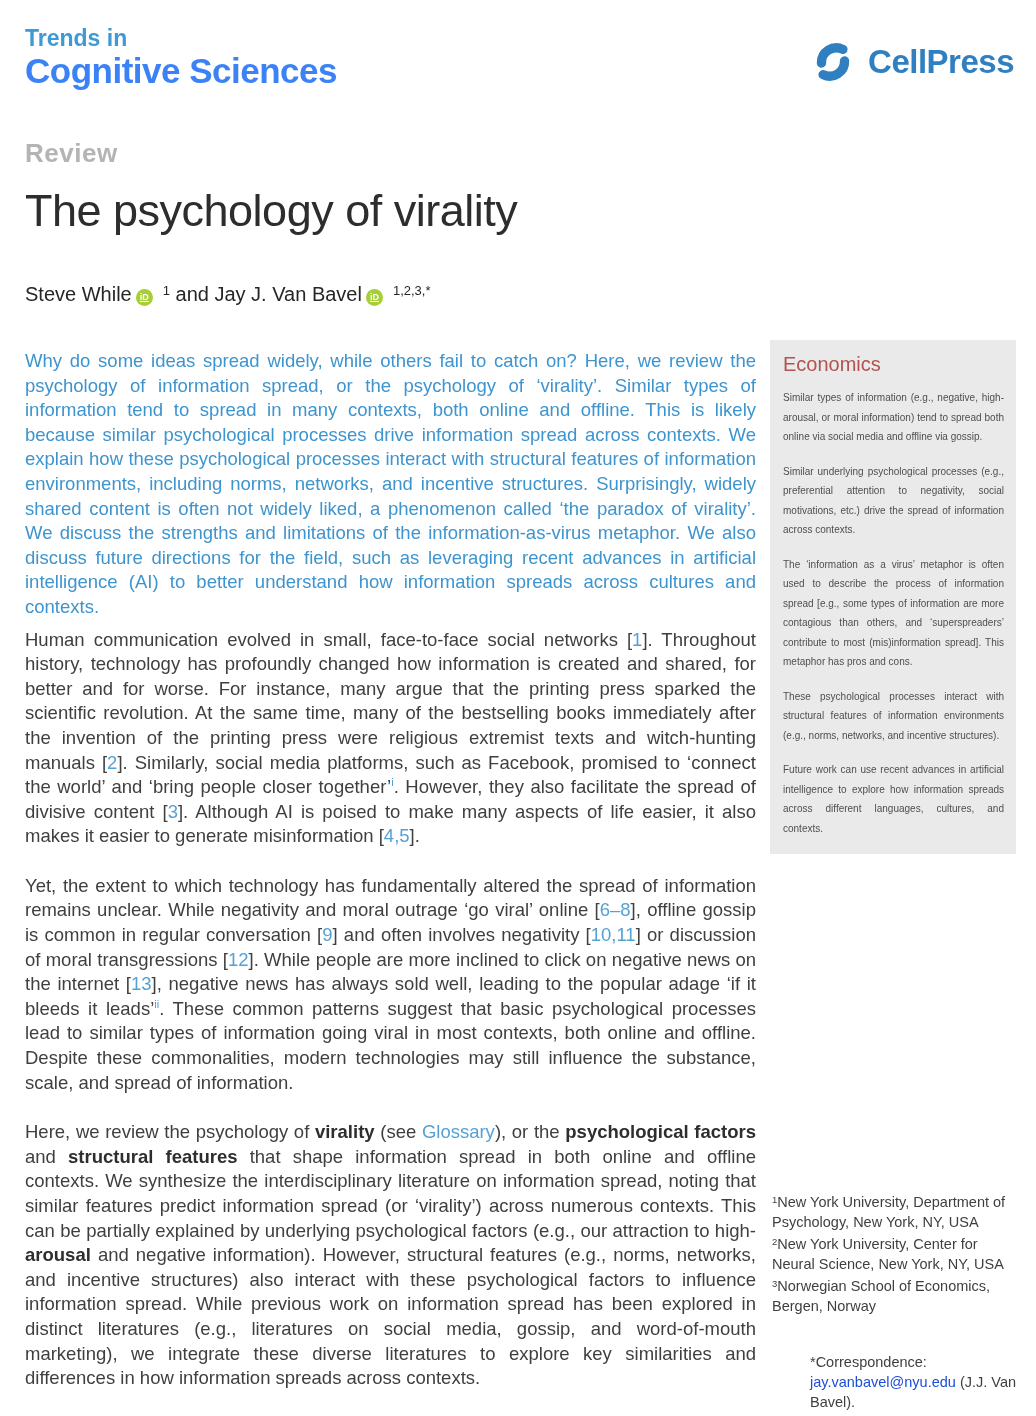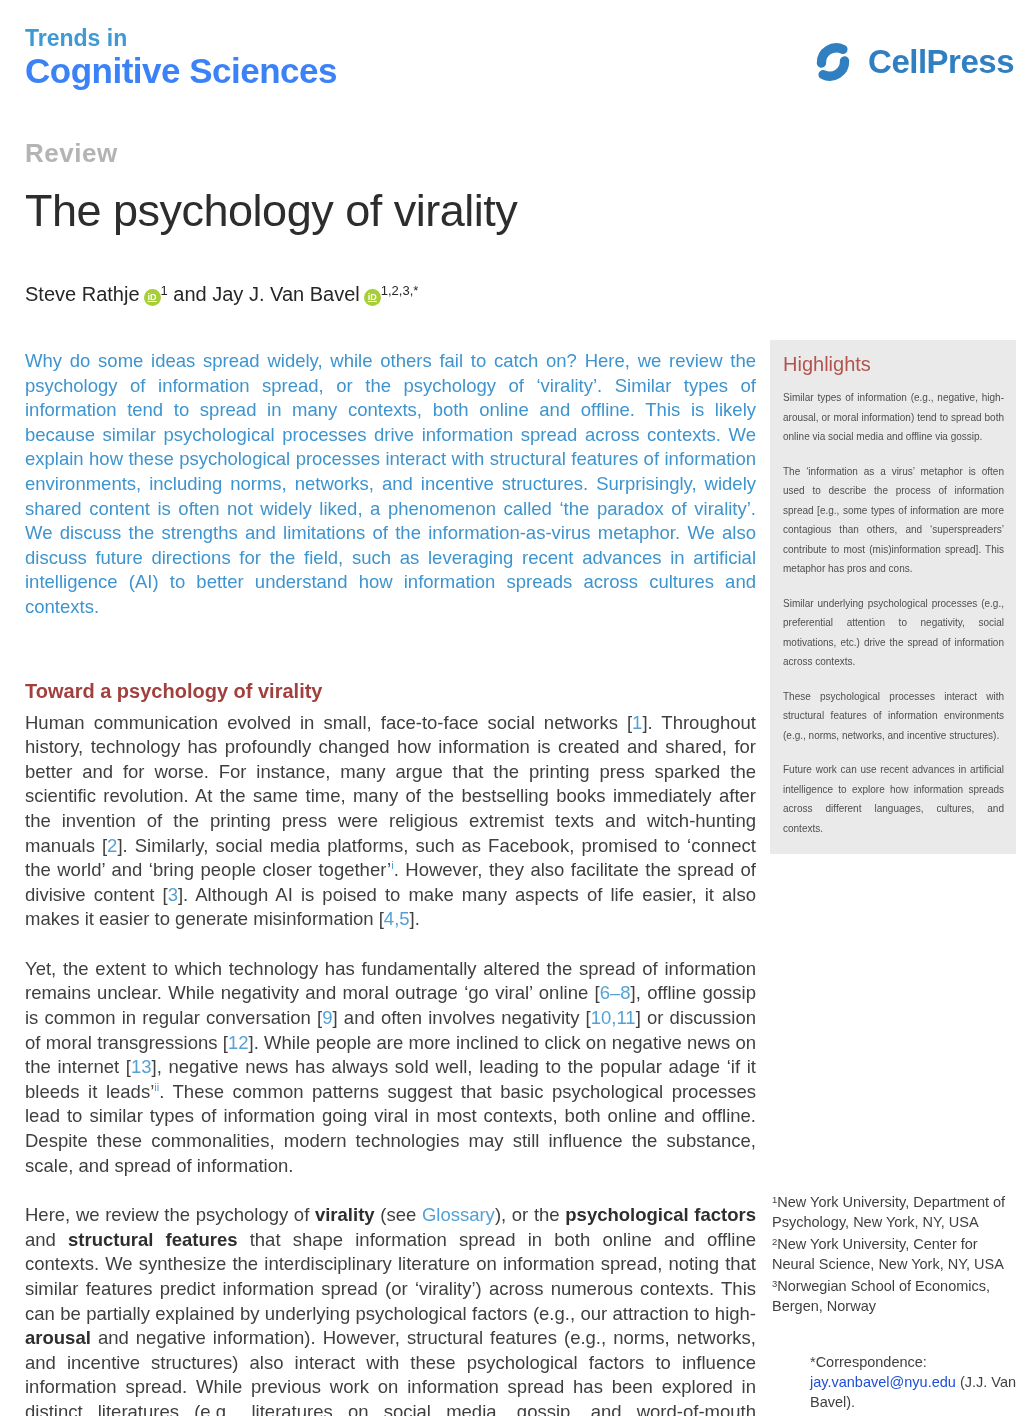--- a/index.html
+++ b/index.html
@@ -27,21 +27,21 @@
 
   
   .left-col { position:absolute; left:25px; top:138px; width:731px; }
   .kicker { font-size:26px; font-weight:bold; color:#b4b4b4; letter-spacing:0.5px; }
   .title { font-size:45px; font-weight:300; color:#2d2d2d; margin-top:16px; letter-spacing:-0.5px; }
   .authors { margin-top:46px; font-size:20px; color:#262626; }
   .authors sup { font-size:13px; color:#262626; vertical-align:6px; }
   .orcid {
     display:inline-block; width:17px; height:17px; border-radius:50%;
     background:#a6ce39; color:#ffffff; font-size:9px; font-weight:bold;
-    text-align:center; line-height:17px; vertical-align:1px; margin:0 0 0 4px;text-decoration:underline;
+    text-align:center; line-height:17px; vertical-align:1px; margin:0 10px 0 4px;text-decoration:underline;
   }
   .abstract {
     margin-top:43px;
     font-size:18.5px; font-weight:normal; color:#3d94ce;
     line-height:24.6px; text-align:justify; hyphens:auto;
   }
   .section-heading { font-size:20px; font-weight:bold; color:#a1403d; margin-top:60px; }
   .body-par {
     margin-top:8px;
     font-size:18.5px; color:#3f3f3f;
@@ -88,36 +88,35 @@
       </g>
     </svg>
     <span class="logo-text">CellPress</span>
   </div>
 
   <div class="left-col">
     <div class="kicker">Review</div>
     <h1 class="title">The psychology of virality</h1>
 
     <div class="authors">
-      <span>Steve Rathje</span><span class="orcid">iD</span><sup>1</sup><span> and </span><span>Jay J. Van Bavel</span><span class="orcid">iD</span><sup>1,2,3,*</sup>
+      <span>Steve While</span><span class="orcid">iD</span><sup>1</sup><span> and </span><span>Jay J. Van Bavel</span><span class="orcid">iD</span><sup>1,2,3,*</sup>
     </div>
 
     <p class="abstract">Why do some ideas spread widely, while others fail to catch on? Here, we review the psychology of information spread, or the psychology of ‘virality’. Similar types of information tend to spread in many contexts, both online and offline. This is likely because similar psychological processes drive information spread across contexts. We explain how these psychological processes interact with structural features of information environments, including norms, networks, and incentive structures. Surprisingly, widely shared content is often not widely liked, a phenomenon called ‘the paradox of virality’. We discuss the strengths and limitations of the information-as-virus metaphor. We also discuss future directions for the field, such as leveraging recent advances in artificial intelligence (AI) to better understand how information spreads across cultures and contexts.</p>
 
-    <h2 class="section-heading">Toward a psychology of virality</h2>
     <p class="body-par"><span>Human communication evolved in small, face-to-face social networks [</span><span class="cite">1</span><span>]. Throughout history, technology has profoundly changed how information is created and shared, for better and for worse. For instance, many argue that the printing press sparked the scientific revolution. At the same time, many of the bestselling books immediately after the invention of the printing press were religious extremist texts and witch-hunting manuals [</span><span class="cite">2</span><span>]. Similarly, social media platforms, such as Facebook, promised to ‘connect the world’ and ‘bring people closer together’</span><sup class="supcite">i</sup><span>. However, they also facilitate the spread of divisive content [</span><span class="cite">3</span><span>]. Although AI is poised to make many aspects of life easier, it also makes it easier to generate misinformation [</span><span class="cite">4,5</span><span>].</span></p>
     <p class="body-par"><span>Yet, the extent to which technology has fundamentally altered the spread of information remains unclear. While negativity and moral outrage ‘go viral’ online [</span><span class="cite">6–8</span><span>], offline gossip is common in regular conversation [</span><span class="cite">9</span><span>] and often involves negativity [</span><span class="cite">10,11</span><span>] or discussion of moral transgressions [</span><span class="cite">12</span><span>]. While people are more inclined to click on negative news on the internet [</span><span class="cite">13</span><span>], negative news has always sold well, leading to the popular adage ‘if it bleeds it leads’</span><sup class="supcite">ii</sup><span>. These common patterns suggest that basic psychological processes lead to similar types of information going viral in most contexts, both online and offline. Despite these commonalities, modern technologies may still influence the substance, scale, and spread of information.</span></p>
     <p class="body-par"><span>Here, we review the psychology of </span><span class="bold">virality</span><span> (see </span><span class="link">Glossary</span><span>), or the </span><span class="bold">psychological factors</span><span> and </span><span class="bold">structural features</span><span> that shape information spread in both online and offline contexts. We synthesize the interdisciplinary literature on information spread, noting that similar features predict information spread (or ‘virality’) across numerous contexts. This can be partially explained by underlying psychological factors (e.g., our attraction to high-</span><span class="bold">arousal</span><span> and negative information). However, structural features (e.g., norms, networks, and incentive structures) also interact with these psychological factors to influence information spread. While previous work on information spread has been explored in distinct literatures (e.g., literatures on social media, gossip, and word-of-mouth marketing), we integrate these diverse literatures to explore key similarities and differences in how information spreads across contexts.</span></p>
   </div>
 
   <aside class="highlights">
-    <h3>Highlights</h3>
+    <h3>Economics</h3>
     <p>Similar types of information (e.g., negative, high-arousal, or moral information) tend to spread both online via social media and offline via gossip.</p>
+    <p>Similar underlying psychological processes (e.g., preferential attention to negativity, social motivations, etc.) drive the spread of information across contexts.</p>
     <p>The ‘information as a virus’ metaphor is often used to describe the process of information spread [e.g., some types of information are more contagious than others, and ‘superspreaders’ contribute to most (mis)information spread]. This metaphor has pros and cons.</p>
-    <p>Similar underlying psychological processes (e.g., preferential attention to negativity, social motivations, etc.) drive the spread of information across contexts.</p>
     <p>These psychological processes interact with structural features of information environments (e.g., norms, networks, and incentive structures).</p>
     <p>Future work can use recent advances in artificial intelligence to explore how information spreads across different languages, cultures, and contexts.</p>
   </aside>
 
   <div class="affiliations">
     <div class="aff"><sup>1</sup><span>New York University, Department of Psychology, New York, NY, USA</span></div>
     <div class="aff"><sup>2</sup><span>New York University, Center for Neural Science, New York, NY, USA</span></div>
     <div class="aff"><sup>3</sup><span>Norwegian School of Economics, Bergen, Norway</span></div>
   </div>
 

